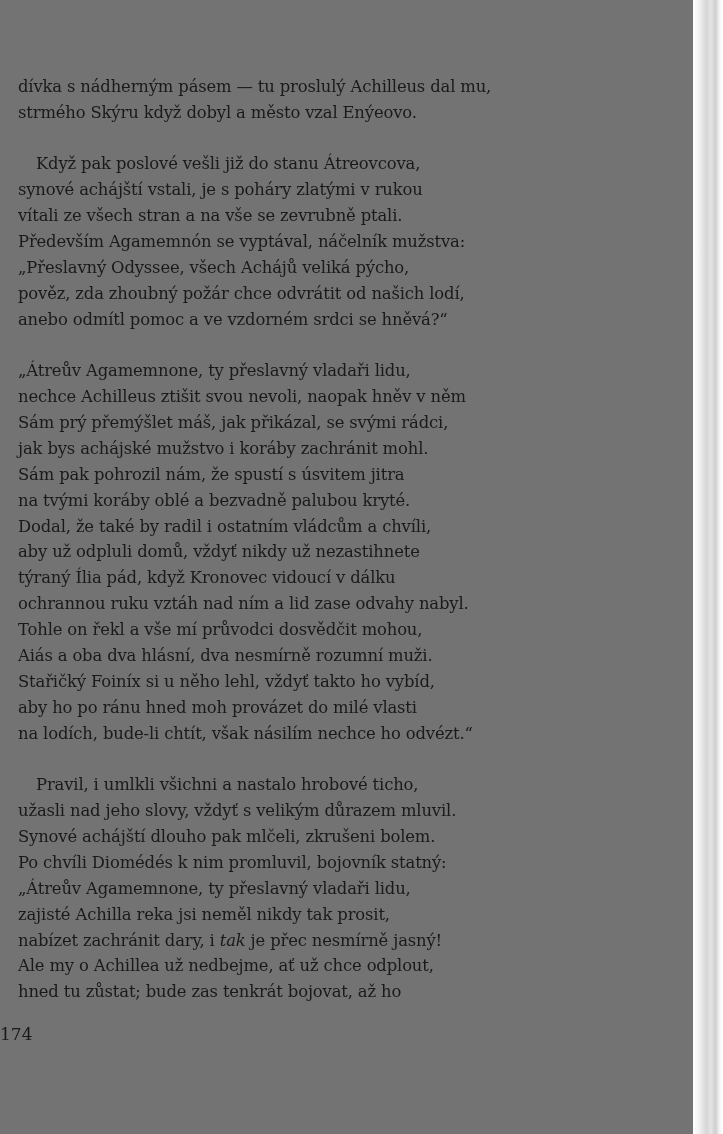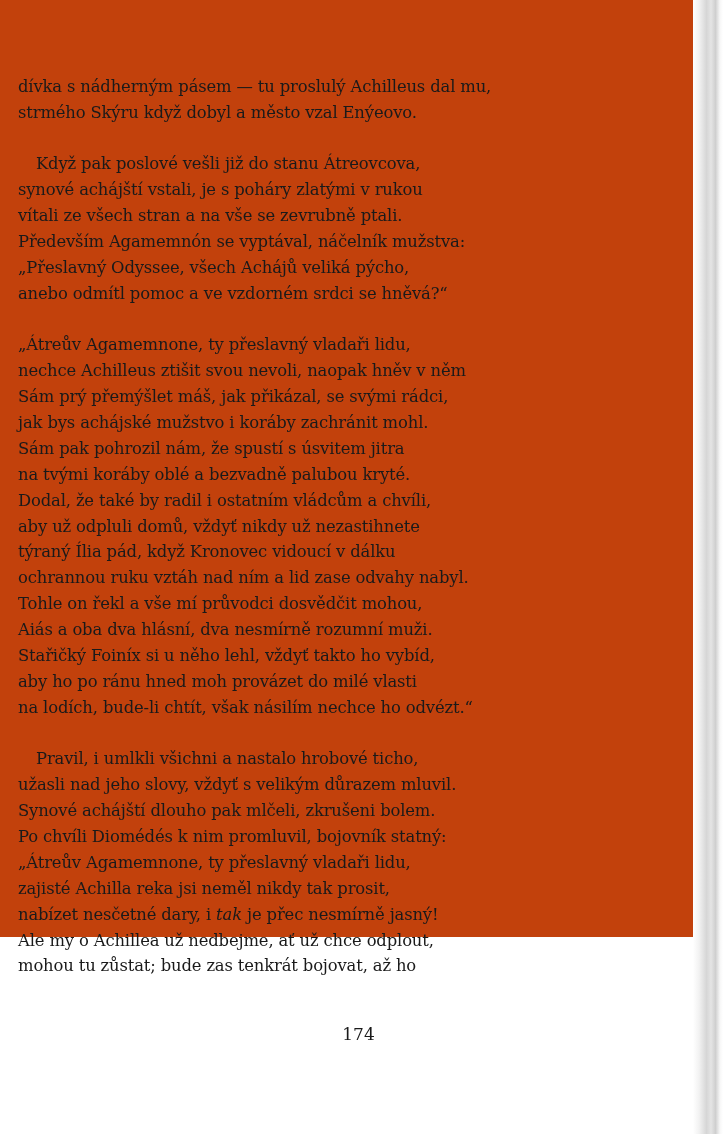--- a/index.html
+++ b/index.html
@@ -4,59 +4,60 @@
 <style>
   html, body { margin: 0; padding: 0; }
   body {
     width: 723px; height: 1134px; overflow: hidden;
     background: #ffffff;
     position: relative;
     font-family: "DejaVu Serif", "Liberation Serif", serif;
     color: #1a1a1a;
   }
   .page {
-    position: absolute; left: 0; top: 0; width: 723px; height: 937px;
-    background: #c2410c;
+    position: absolute; left: 0; top: 0; width: 723px; height: 1134px;
+    background: #737373;
   }
   .gutter {
     position: absolute; top: 0; right: 0; width: 30px; height: 1134px;
     background: linear-gradient(to right, #ffffff 0%, #f2f2f2 20%, #d6d6d6 45%, #e4e4e4 60%, #cfcfcf 75%, #f7f7f7 90%, #ffffff 100%);
   }
   .text {
     position: absolute; left: 18px; top: 74px; width: 640px;
     font-size: 16.4px; line-height: 25.9px;
     letter-spacing: -0.15px;
     white-space: nowrap;
   }
   .stanza { margin: 0 0 25.6px 0; }
   .line { display: block; height: 25.9px; }
   .line.indent { padding-left: 18px; }
   .page-number {
     position: absolute; top: 1024px; left: 0; width: 655px;
-    text-align: center; font-size: 17px; padding-left: 31px;
+    text-align: left; font-size: 17px;
   }
 </style>
 </head>
 <body>
 
 <div class="page">
   <div class="gutter"></div>
 
   <div class="text">
     <div class="stanza">
       <span class="line">dívka s nádherným pásem — tu proslulý Achilleus dal mu,</span>
       <span class="line">strmého Skýru když dobyl a město vzal Enýeovo.</span>
     </div>
 
     <div class="stanza">
       <span class="line indent">Když pak poslové vešli již do stanu Átreovcova,</span>
       <span class="line">synové achájští vstali, je s poháry zlatými v rukou</span>
       <span class="line">vítali ze všech stran a na vše se zevrubně ptali.</span>
       <span class="line">Především Agamemnón se vyptával, náčelník mužstva:</span>
       <span class="line">„Přeslavný Odyssee, všech Achájů veliká pýcho,</span>
+      <span class="line">pověz, zda zhoubný požár chce odvrátit od našich lodí,</span>
       <span class="line">anebo odmítl pomoc a ve vzdorném srdci se hněvá?“</span>
     </div>
 
     <div class="stanza">
       <span class="line">„Átreův Agamemnone, ty přeslavný vladaři lidu,</span>
       <span class="line">nechce Achilleus ztišit svou nevoli, naopak hněv v něm</span>
       <span class="line">Sám prý přemýšlet máš, jak přikázal, se svými rádci,</span>
       <span class="line">jak bys achájské mužstvo i koráby zachránit mohl.</span>
       <span class="line">Sám pak pohrozil nám, že spustí s úsvitem jitra</span>
       <span class="line">na tvými koráby oblé a bezvadně palubou kryté.</span>
@@ -71,20 +72,20 @@
       <span class="line">na lodích, bude-li chtít, však násilím nechce ho odvézt.“</span>
     </div>
 
     <div class="stanza">
       <span class="line indent">Pravil, i umlkli všichni a nastalo hrobové ticho,</span>
       <span class="line">užasli nad jeho slovy, vždyť s velikým důrazem mluvil.</span>
       <span class="line">Synové achájští dlouho pak mlčeli, zkrušeni bolem.</span>
       <span class="line">Po chvíli Diomédés k nim promluvil, bojovník statný:</span>
       <span class="line">„Átreův Agamemnone, ty přeslavný vladaři lidu,</span>
       <span class="line">zajisté Achilla reka jsi neměl nikdy tak prosit,</span>
-      <span class="line"><span>nabízet nesčetné dary, i </span><em>tak</em><span> je přec nesmírně jasný!</span></span>
+      <span class="line"><span>nabízet zachránit dary, i </span><em>tak</em><span> je přec nesmírně jasný!</span></span>
       <span class="line">Ale my o Achillea už nedbejme, ať už chce odplout,</span>
-      <span class="line">mohou tu zůstat; bude zas tenkrát bojovat, až ho</span>
+      <span class="line">hned tu zůstat; bude zas tenkrát bojovat, až ho</span>
     </div>
   </div>
 
   <div class="page-number">174</div>
 </div>
 
 </body></html>

